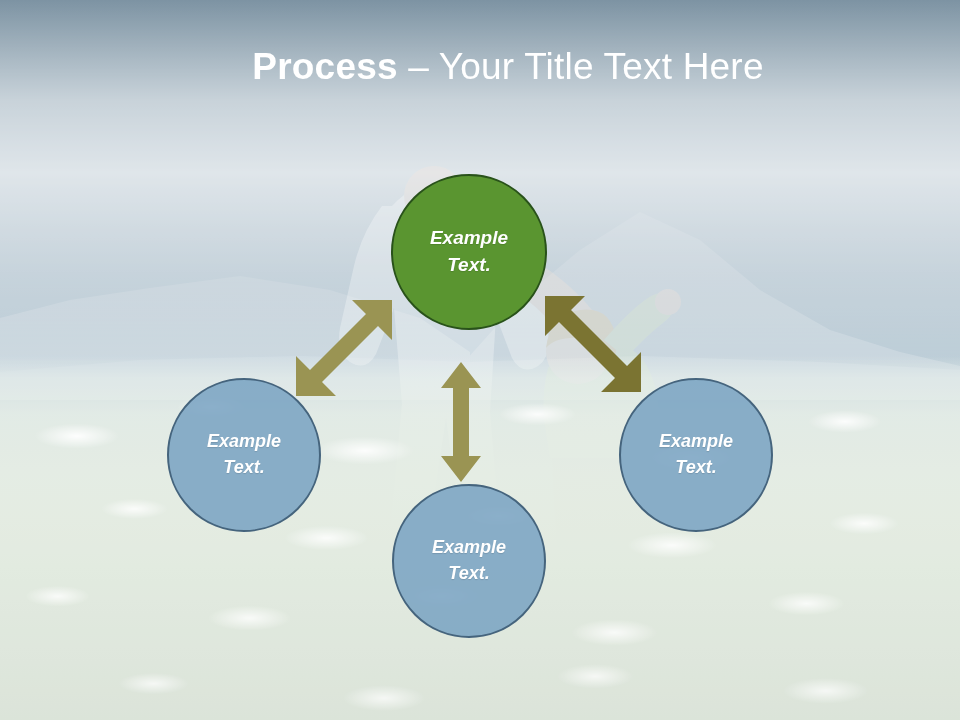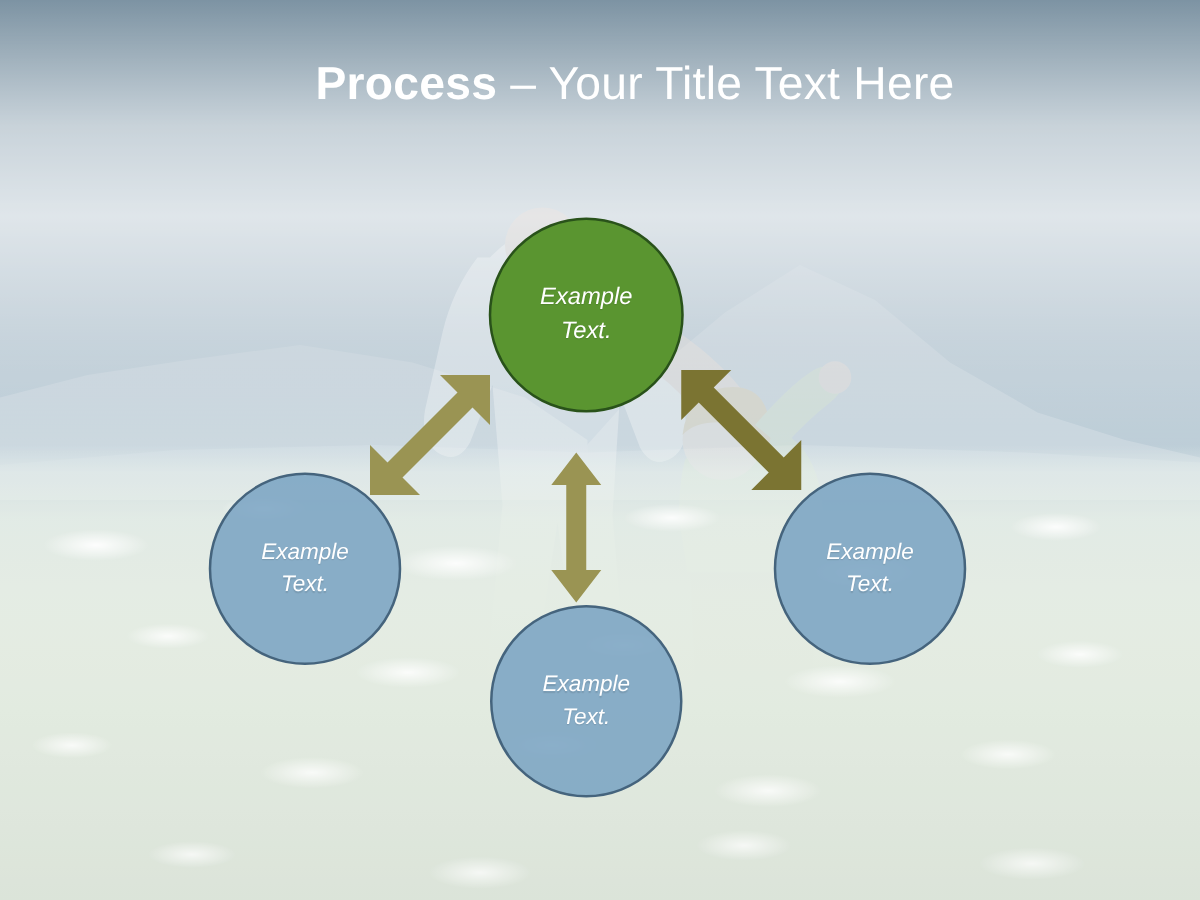--- a/index.html
+++ b/index.html
@@ -130,21 +130,21 @@
     border-radius: 50%;
     box-sizing: border-box;
     display: flex;
     align-items: center;
     justify-content: center;
     text-align: center;
     cursor: pointer;
   }
   .node-label {
     font-style: italic;
-    font-weight: 400;
+    font-weight: 700;
     color: #ffffff;
     line-height: 1.42;
     text-shadow: 0 1px 1px rgba(0,0,0,0.12);
     padding: 0 10px;
   }
 
   .node-primary {
     background: #5a9530;
     border: 2px solid #29521a;
   }

